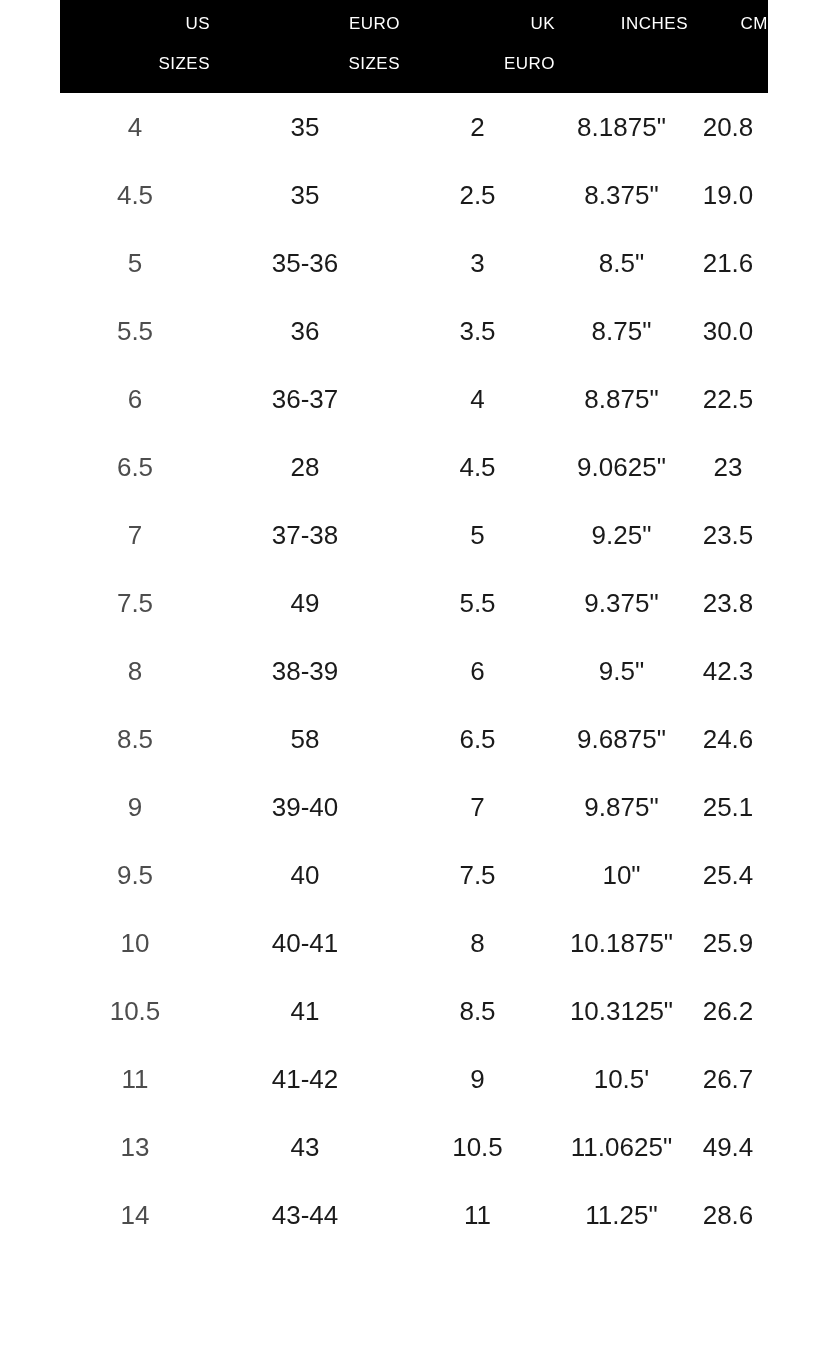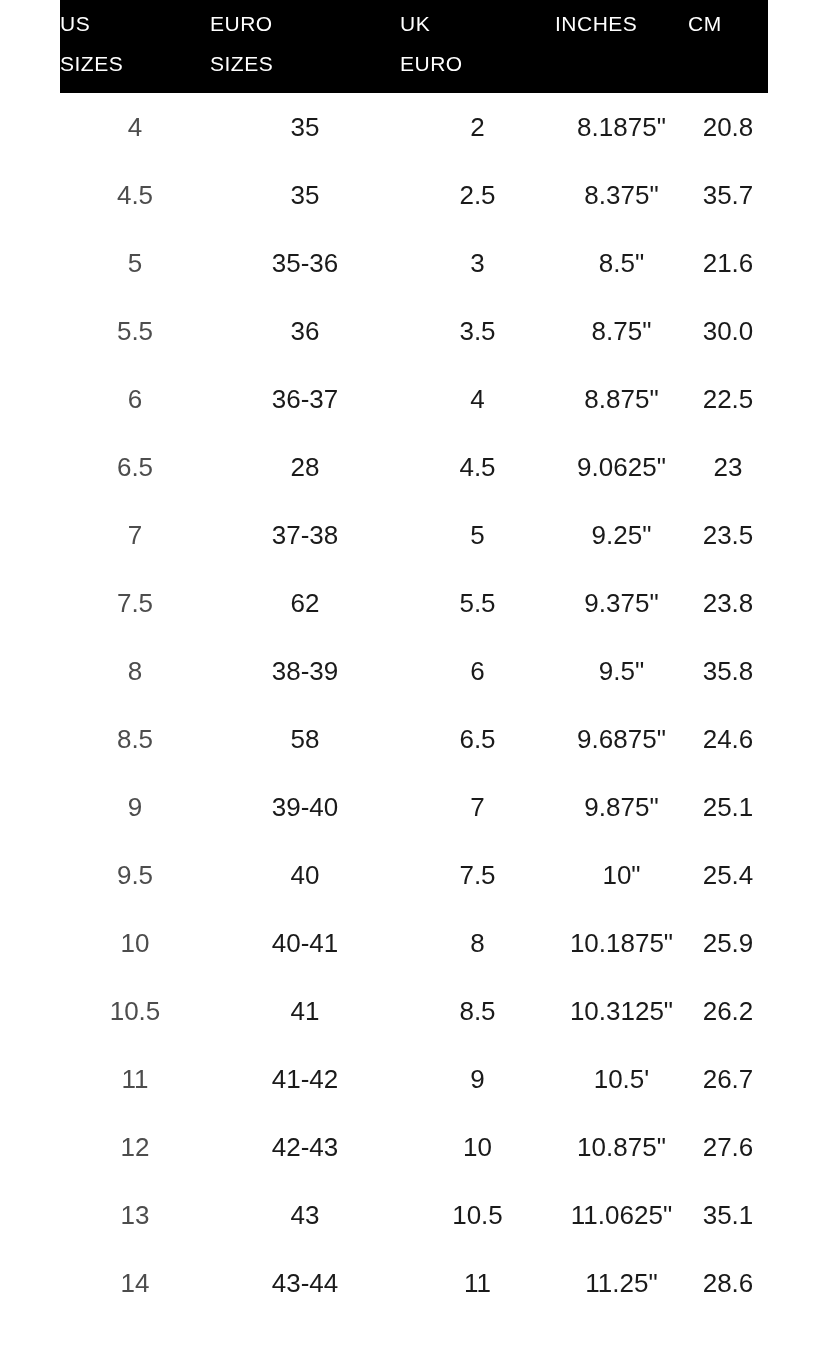--- a/index.html
+++ b/index.html
@@ -25,23 +25,23 @@
   }
   col.c0 { width: 150px; }
   col.c1 { width: 190px; }
   col.c2 { width: 155px; }
   col.c3 { width: 133px; }
   col.c4 { width: 80px; }
   thead th {
     background: var(--header-bg);
     color: var(--header-text);
     font-weight: 400;
-    font-size: 21px;
+    font-size: 17px;
     letter-spacing: 0.5px;
-    text-align: left;
+    text-align: right;
     vertical-align: top;
     height: 93px;
     padding-top: 4px;
     line-height: 40px;
     white-space: pre-line;
   }
   tbody td {
     height: 68px;
     text-align: center;
     vertical-align: middle;
@@ -80,21 +80,21 @@
         <td class="col-1">35</td>
         <td class="col-2">2</td>
         <td class="col-3">8.1875"</td>
         <td class="col-4">20.8</td>
       </tr>
       <tr>
         <td class="col-0">4.5</td>
         <td class="col-1">35</td>
         <td class="col-2">2.5</td>
         <td class="col-3">8.375"</td>
-        <td class="col-4">35.7</td>
+        <td class="col-4">19.0</td>
       </tr>
       <tr>
         <td class="col-0">5</td>
         <td class="col-1">35-36</td>
         <td class="col-2">3</td>
         <td class="col-3">8.5"</td>
         <td class="col-4">21.6</td>
       </tr>
       <tr>
         <td class="col-0">5.5</td>
@@ -119,31 +119,31 @@
       </tr>
       <tr>
         <td class="col-0">7</td>
         <td class="col-1">37-38</td>
         <td class="col-2">5</td>
         <td class="col-3">9.25"</td>
         <td class="col-4">23.5</td>
       </tr>
       <tr>
         <td class="col-0">7.5</td>
-        <td class="col-1">62</td>
+        <td class="col-1">49</td>
         <td class="col-2">5.5</td>
         <td class="col-3">9.375"</td>
         <td class="col-4">23.8</td>
       </tr>
       <tr>
         <td class="col-0">8</td>
         <td class="col-1">38-39</td>
         <td class="col-2">6</td>
         <td class="col-3">9.5"</td>
-        <td class="col-4">35.8</td>
+        <td class="col-4">42.3</td>
       </tr>
       <tr>
         <td class="col-0">8.5</td>
         <td class="col-1">58</td>
         <td class="col-2">6.5</td>
         <td class="col-3">9.6875"</td>
         <td class="col-4">24.6</td>
       </tr>
       <tr>
         <td class="col-0">9</td>
@@ -174,32 +174,25 @@
         <td class="col-4">26.2</td>
       </tr>
       <tr>
         <td class="col-0">11</td>
         <td class="col-1">41-42</td>
         <td class="col-2">9</td>
         <td class="col-3">10.5'</td>
         <td class="col-4">26.7</td>
       </tr>
       <tr>
-        <td class="col-0">12</td>
-        <td class="col-1">42-43</td>
-        <td class="col-2">10</td>
-        <td class="col-3">10.875"</td>
-        <td class="col-4">27.6</td>
-      </tr>
-      <tr>
         <td class="col-0">13</td>
         <td class="col-1">43</td>
         <td class="col-2">10.5</td>
         <td class="col-3">11.0625"</td>
-        <td class="col-4">35.1</td>
+        <td class="col-4">49.4</td>
       </tr>
       <tr>
         <td class="col-0">14</td>
         <td class="col-1">43-44</td>
         <td class="col-2">11</td>
         <td class="col-3">11.25"</td>
         <td class="col-4">28.6</td>
       </tr>
     </tbody>
 </table>

